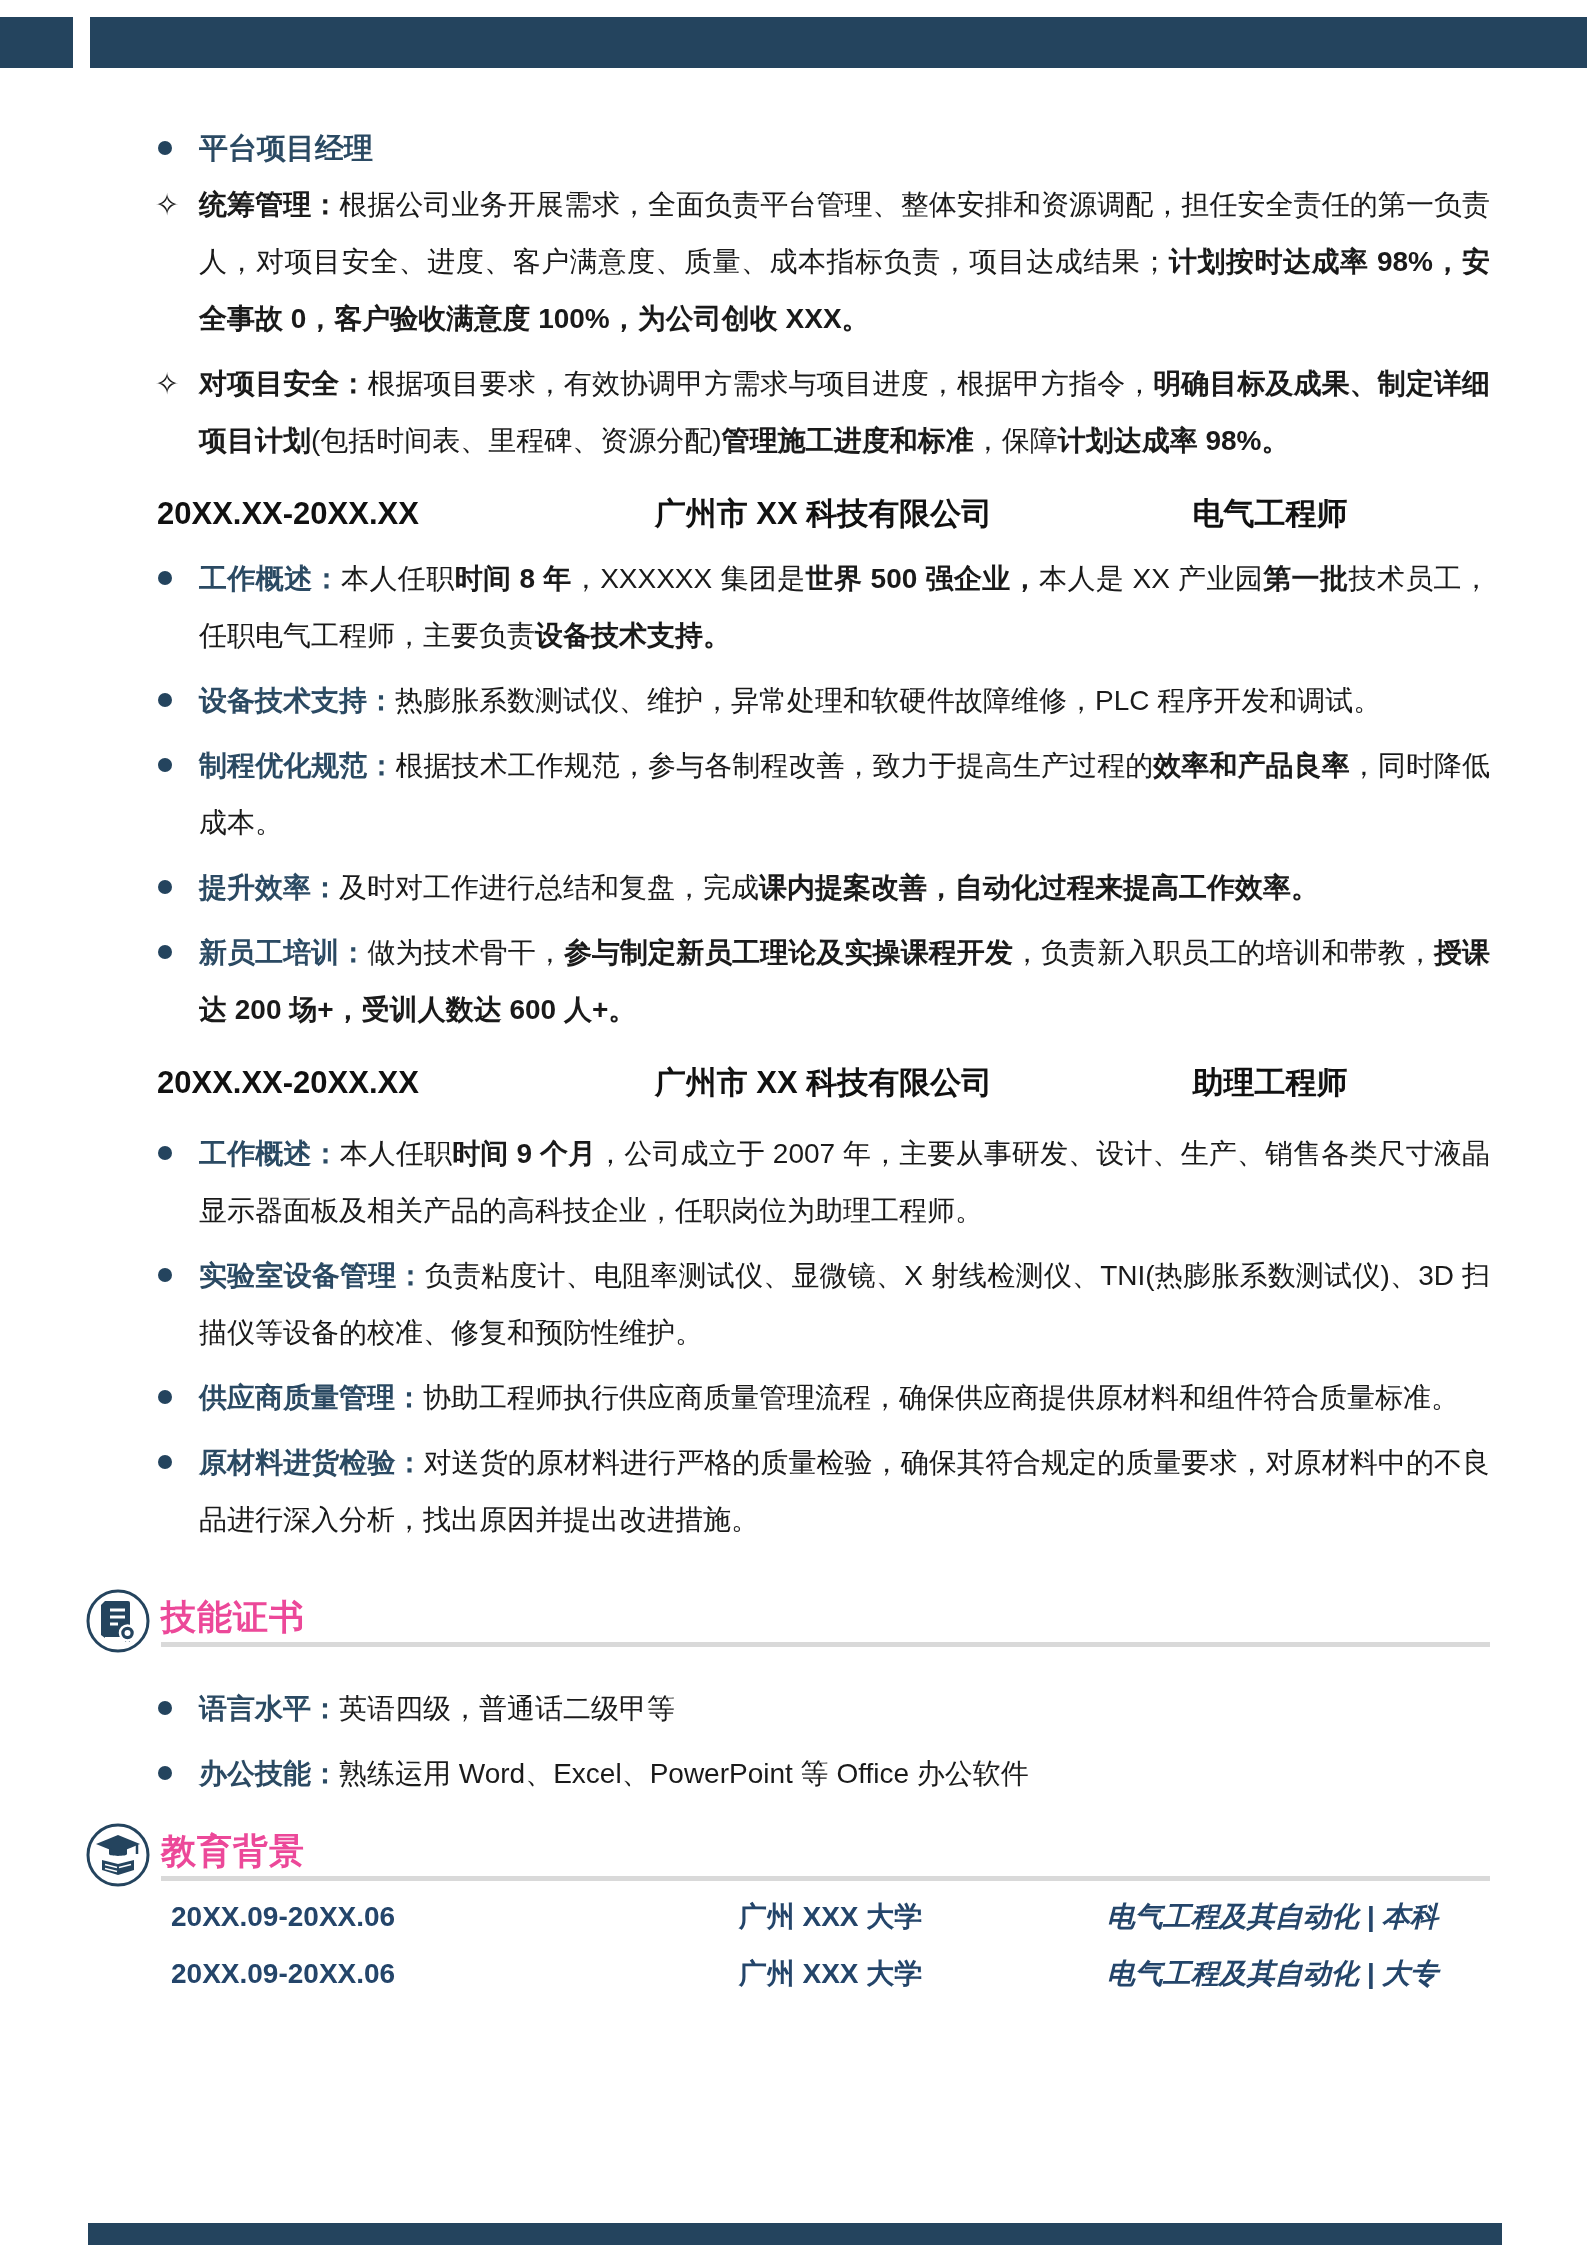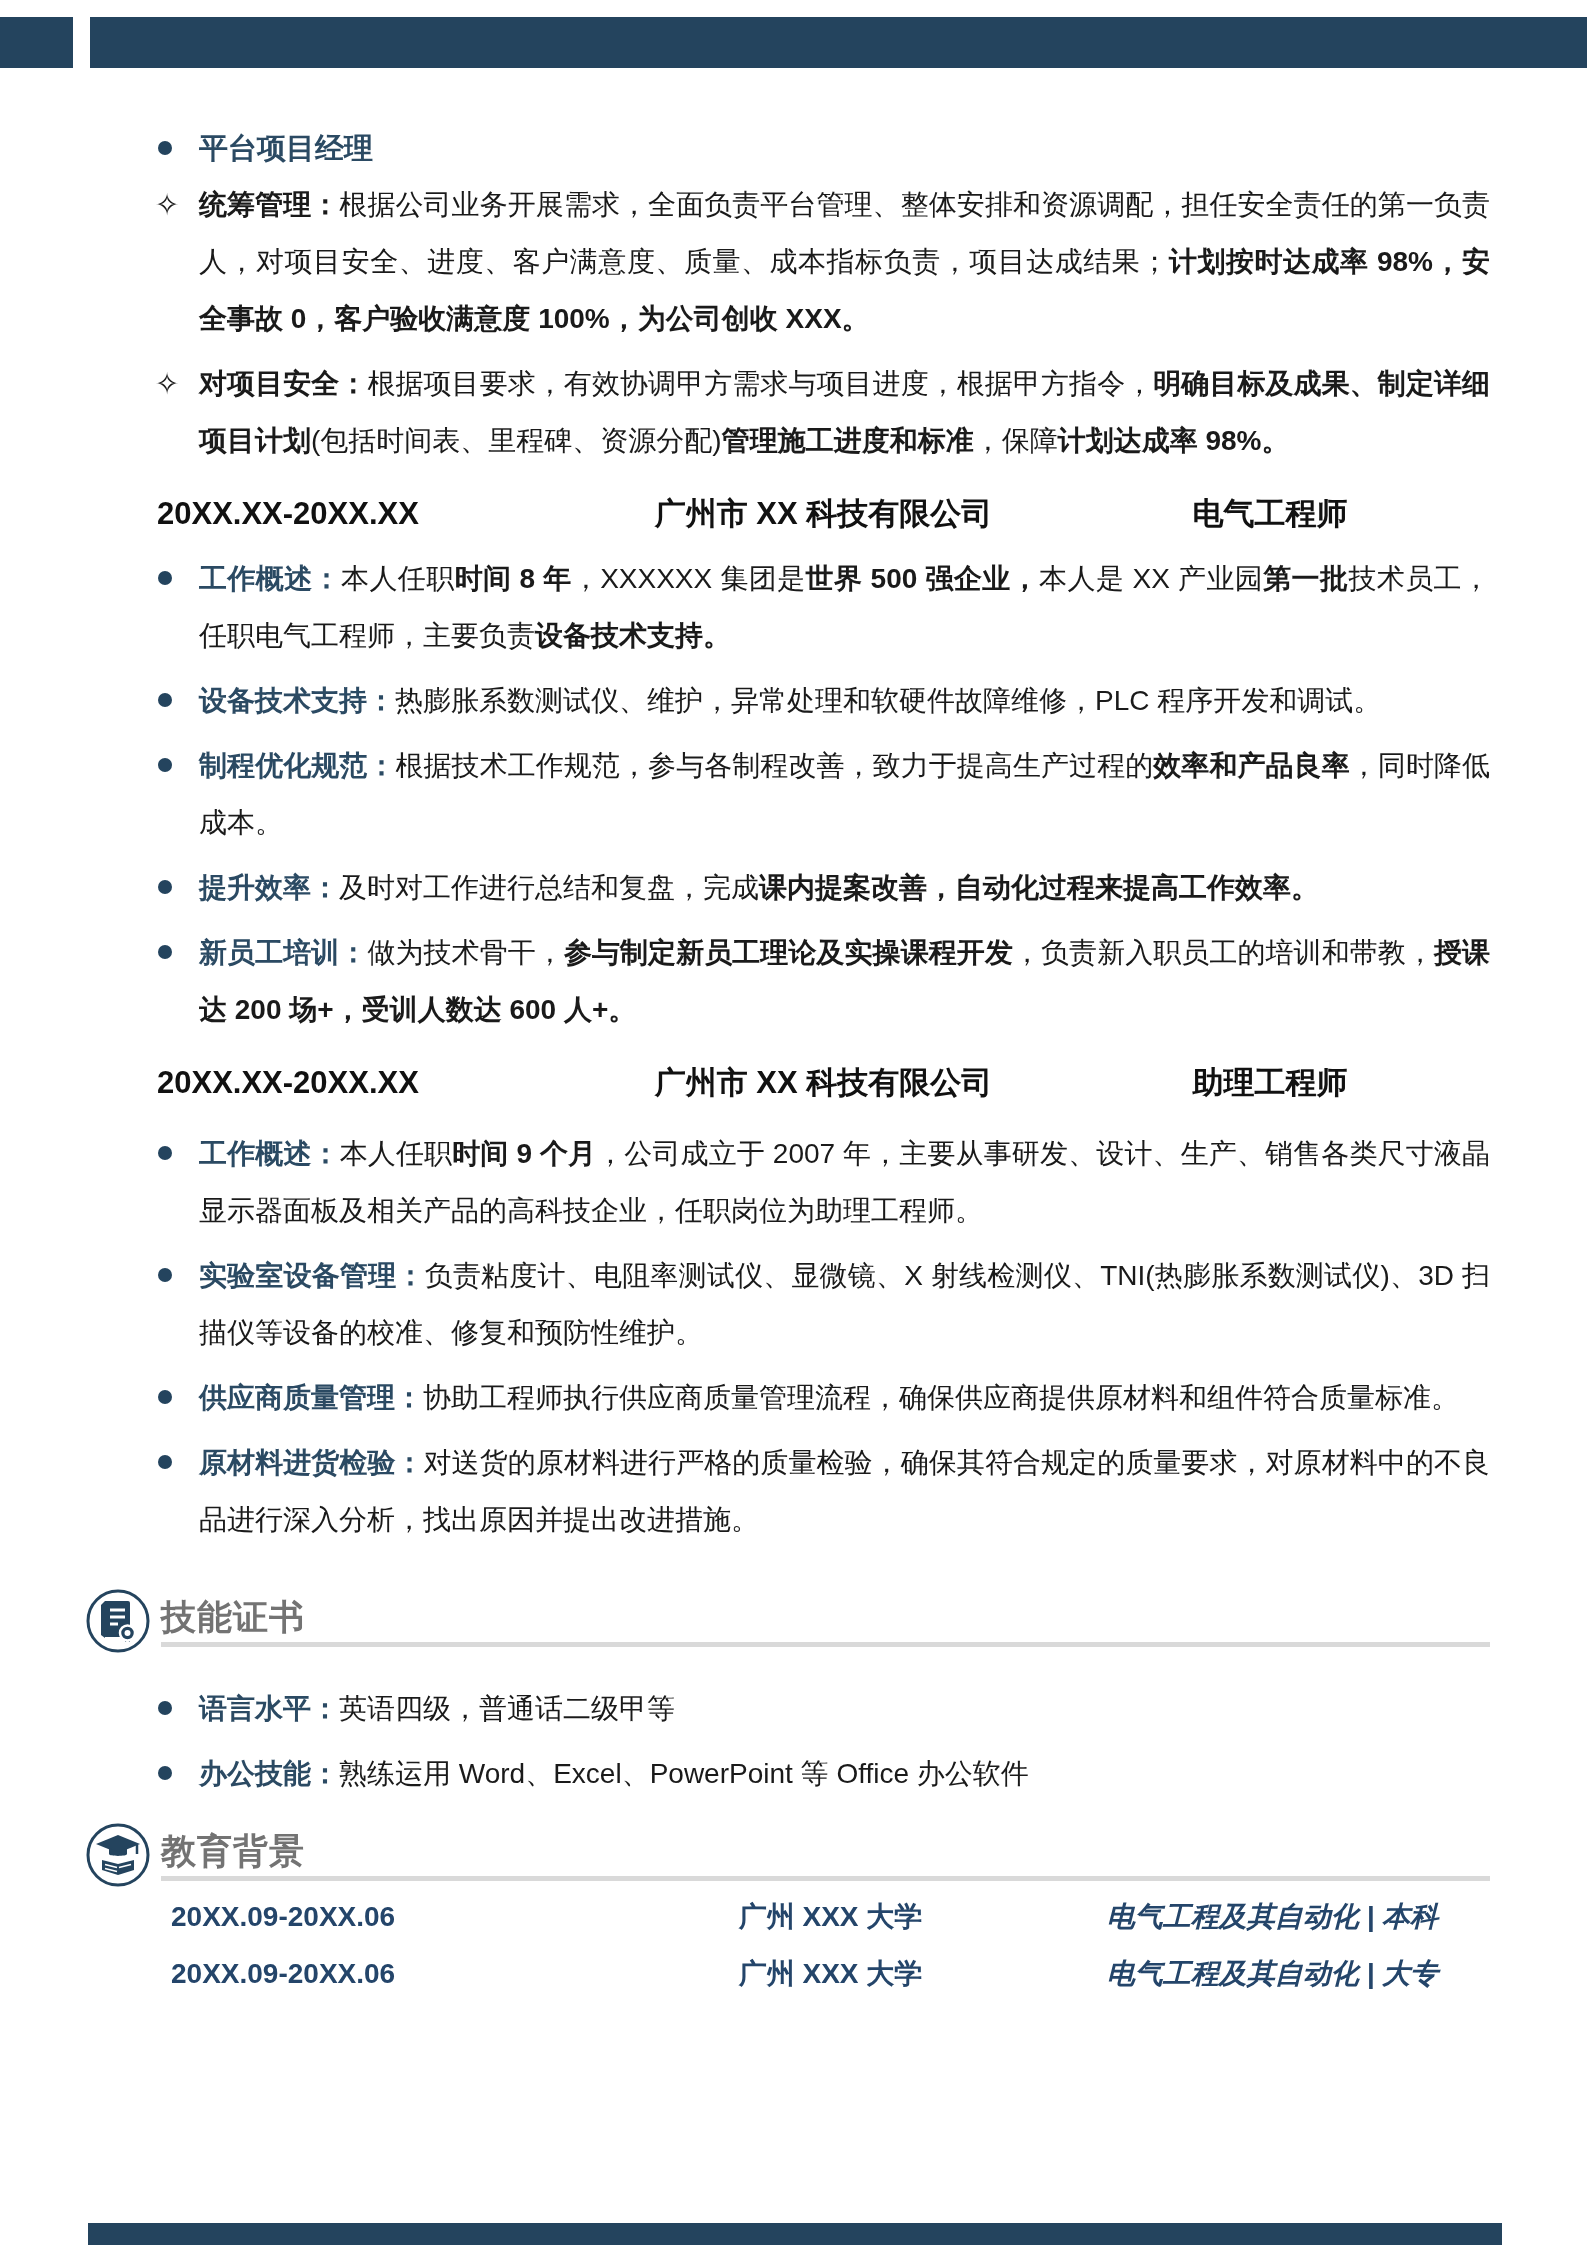--- a/index.html
+++ b/index.html
@@ -32,21 +32,21 @@
   .jobrow .c1 { width:33%; text-align:left; }
   .jobrow .c2 { width:34%; text-align:center; }
   .jobrow .c3 { width:33%; text-align:center; }
 
   .gap14 { margin-top:14px; }
 
   
   .section-header { display:flex; align-items:center; gap:10px; margin-left:-72px; margin-top:40px; }
   .section-header svg { flex:0 0 66px; }
   .sh-body { flex:1; }
-  .sh-title { font-size:35px; font-weight:bold; color:#737373; line-height:44px; letter-spacing:1px; }
+  .sh-title { font-size:35px; font-weight:bold; color:#ec4899; line-height:44px; letter-spacing:1px; }
   .sh-divider { height:5px; background:#D9D9D9; margin-top:3px; }
   .mt20 { margin-top:20px; }
   .mt26 { margin-top:26px; }
 
   
   .edurow { display:flex; font-size:28px; font-weight:bold; color:#24456A; line-height:57px; padding-left:14px; }
   .edurow .c1 { width:33%; text-align:left; }
   .edurow .c2 { width:34%; text-align:center; }
   .edurow .c3 { width:33%; text-align:center;font-style:italic; }
 </style>

